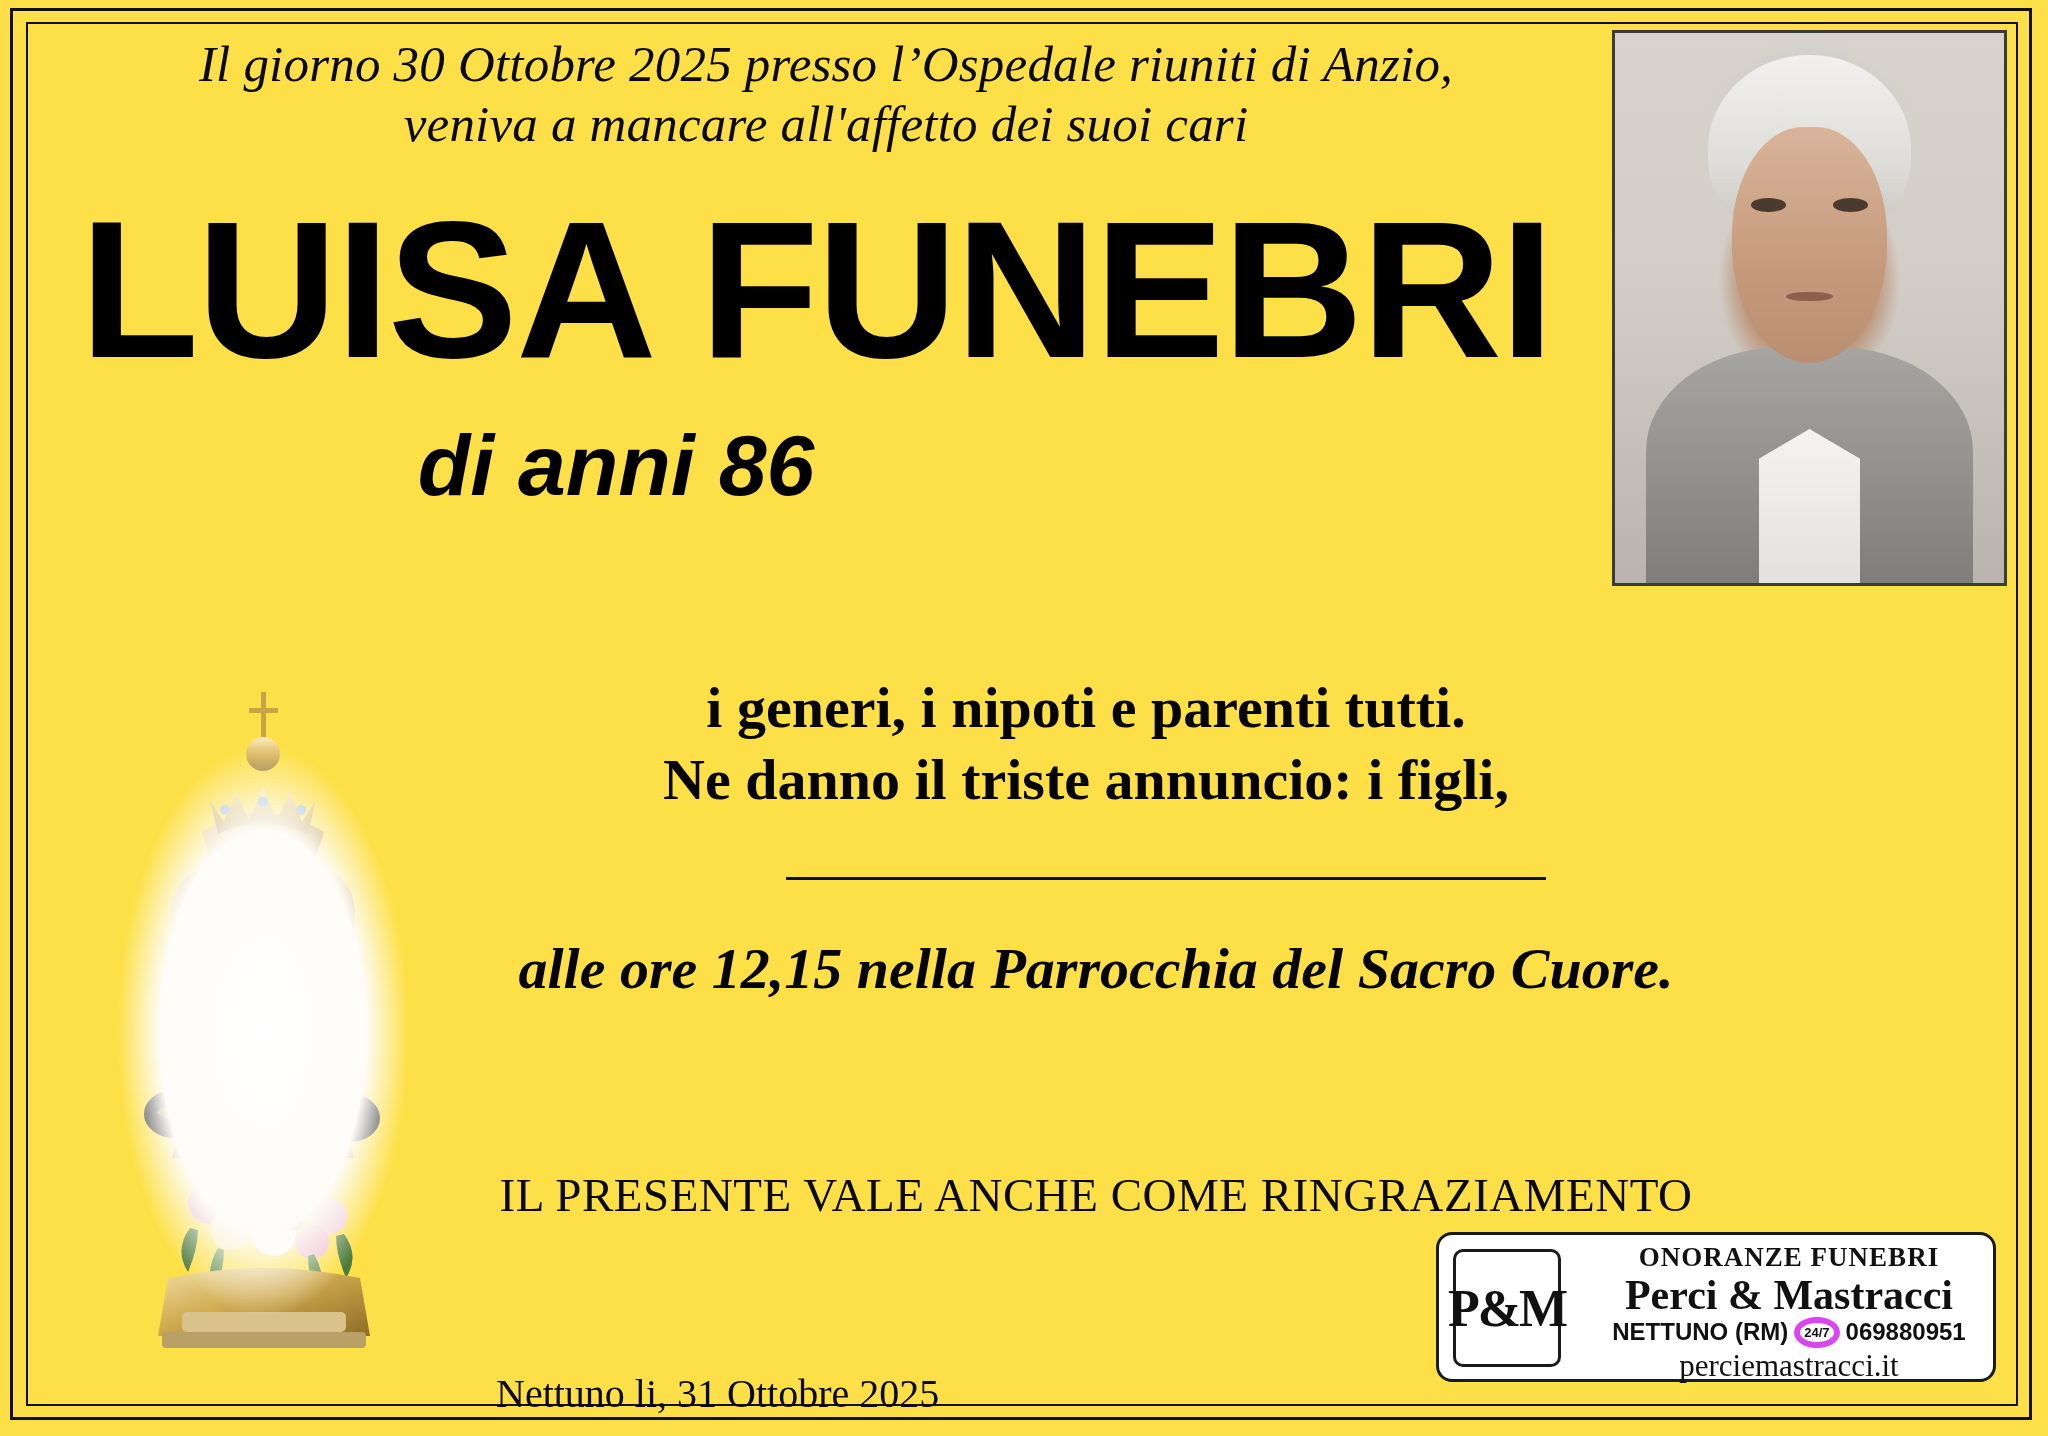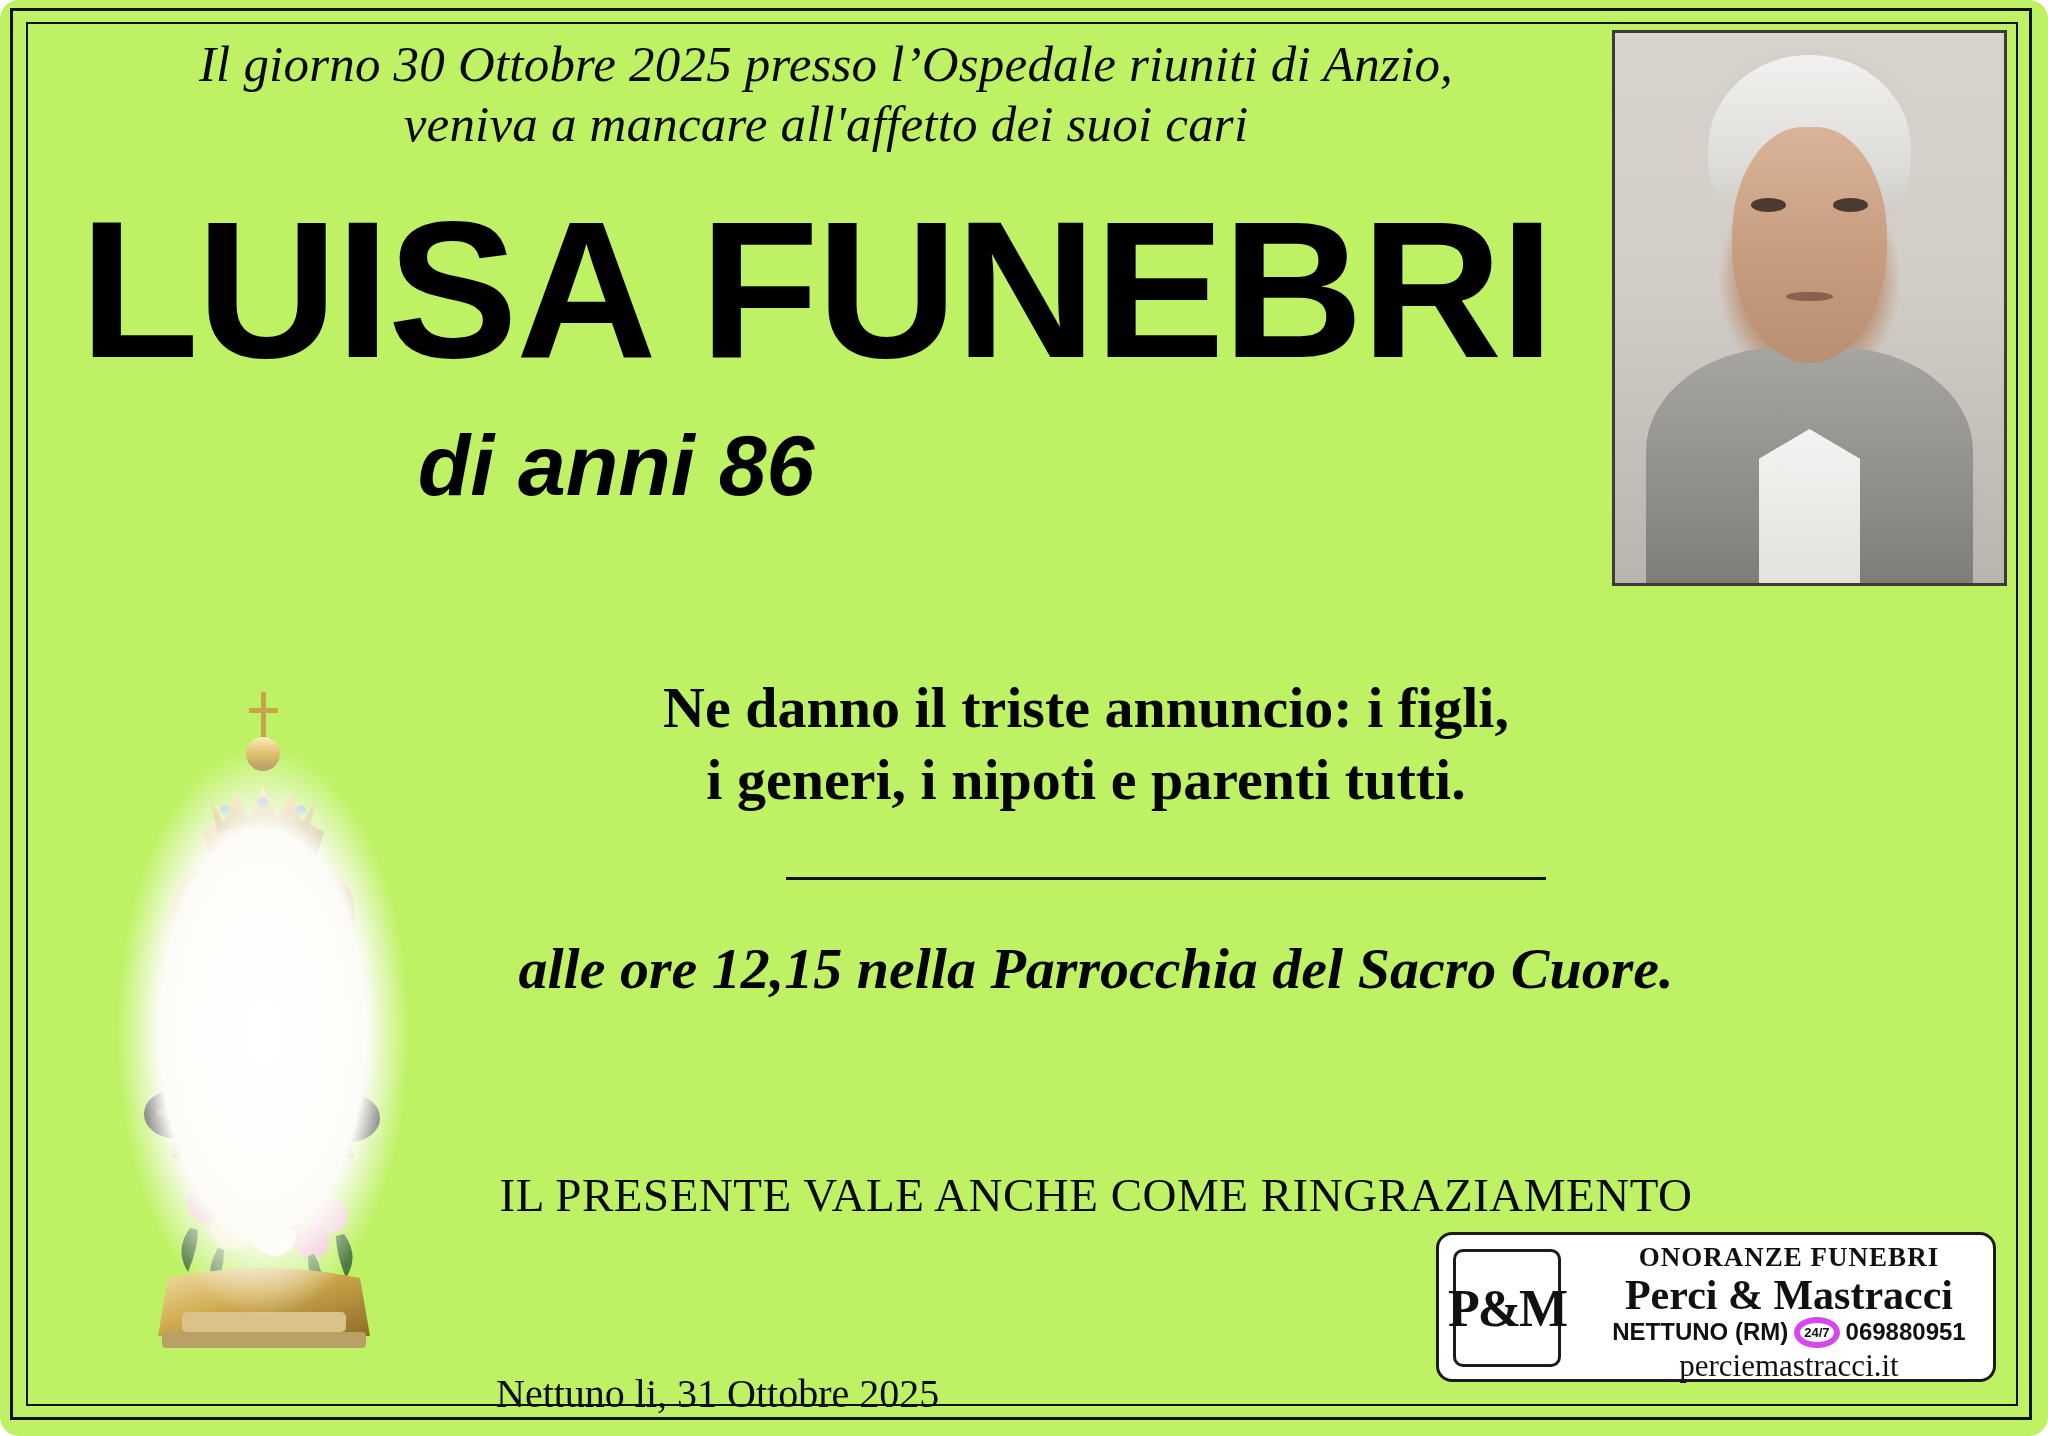--- a/index.html
+++ b/index.html
@@ -11,23 +11,22 @@
     width: 2048px;
     height: 1436px;
     font-family: "Liberation Serif", serif;
     overflow: hidden;
   }
 
   .poster {
     position: relative;
     width: 2048px;
     height: 1436px;
-    background: #bef264;
-    box-sizing: border-box;
-    border-radius: 19px;
+    background: #fde047;
+    box-sizing: border-box;
   }
 
   
   .frame-outer {
     position: absolute;
     left: 10px;
     top: 8px;
     width: 2022px;
     height: 1412px;
     border: 3px solid #111111;
@@ -353,22 +352,22 @@
         <div class="photo-shirt"></div>
         <div class="photo-hair"></div>
         <div class="photo-face"></div>
         <div class="photo-eye left"></div>
         <div class="photo-eye right"></div>
         <div class="photo-mouth"></div>
       </div>
     </div>
 
     <div class="announce">
+      <div>i generi, i nipoti e parenti tutti.</div>
       <div>Ne danno il triste annuncio: i figli,</div>
-      <div>i generi, i nipoti e parenti tutti.</div>
     </div>
 
     <div class="divider"></div>
 
     <div class="funeral">
       <div>alle ore 12,15 nella Parrocchia del Sacro Cuore.</div>
     </div>
 
     <div class="thanks">IL PRESENTE VALE ANCHE COME RINGRAZIAMENTO</div>
 

